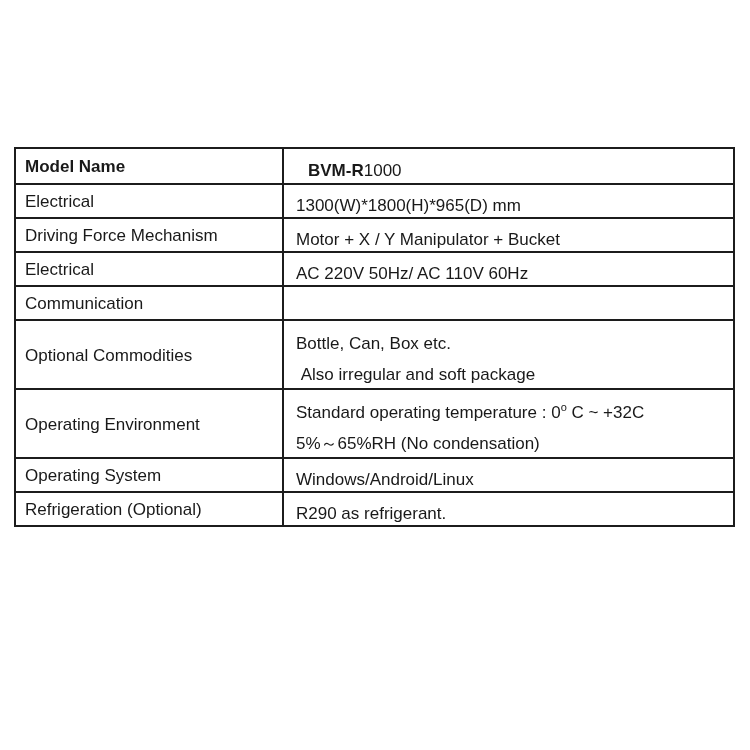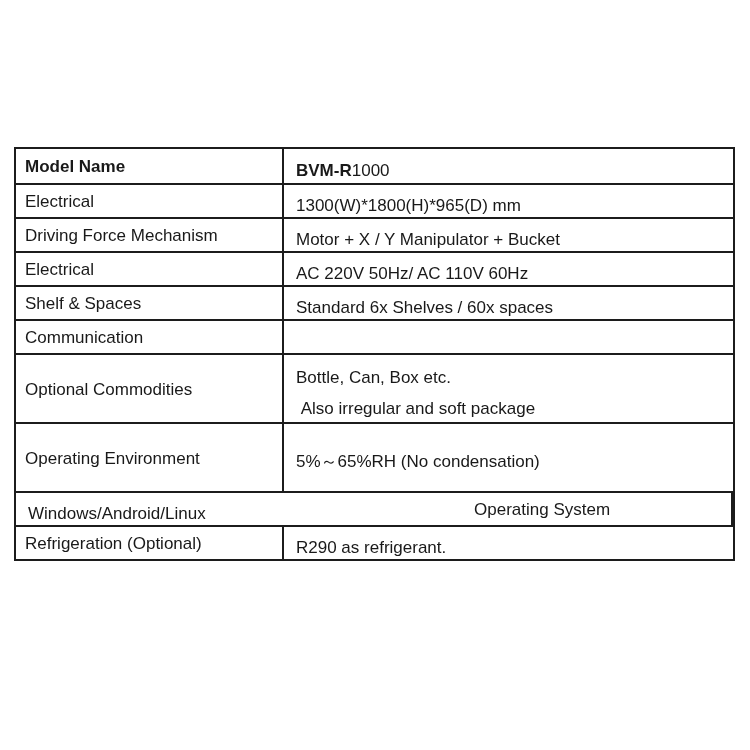--- a/index.html
+++ b/index.html
@@ -16,21 +16,21 @@
     left: 14px; top: 147px;
     width: 721px;
     border: 2px solid #1c1c1c;
     background: #ffffff;
   }
   .spec-row {
     display: flex;
     align-items: stretch;
     border-top: 2px solid #1c1c1c;
   }
-  .spec-row:first-child { border-top: none; }
+  .spec-row:first-child { border-top: none; gap: 12px; }
   .spec-row.h-single { height: 34px; }
   .spec-row.h-double { height: 69px; }
   .cell {
     font-size: 17px;
     line-height: 31px;
     white-space: pre-wrap;
   }
   .cell-label {
     width: 268px;
     flex: 0 0 268px;
@@ -69,36 +69,32 @@
       </div>
       <div class="spec-row h-single">
         <div class="cell cell-label">Driving Force Mechanism</div>
         <div class="cell cell-value"><span class="value-line"><span>Motor + X / Y Manipulator + Bucket</span></span></div>
       </div>
       <div class="spec-row h-single">
         <div class="cell cell-label">Electrical</div>
         <div class="cell cell-value"><span class="value-line"><span>AC 220V 50Hz/ AC 110V 60Hz</span></span></div>
       </div>
       <div class="spec-row h-single">
-        <div class="cell cell-label">Shelf &amp; Spaces</div>
-        <div class="cell cell-value"><span class="value-line"><span>Standard 6x Shelves / 60x spaces</span></span></div>
-      </div>
-      <div class="spec-row h-single">
         <div class="cell cell-label">Communication</div>
       </div>
       <div class="spec-row h-double">
         <div class="cell cell-label">Optional Commodities</div>
         <div class="cell cell-value"><span class="value-line"><span>Bottle, Can, Box etc.</span></span><span class="value-line"><span> Also irregular and soft package</span></span></div>
       </div>
       <div class="spec-row h-double">
         <div class="cell cell-label">Operating Environment</div>
-        <div class="cell cell-value"><span class="value-line"><span>5%～65%RH (No condensation)</span></span></div>
+        <div class="cell cell-value"><span class="value-line"><span>Standard operating temperature : 0</span><sup class="deg">o</sup><span> C ~ +32C</span></span><span class="value-line"><span>5%～65%RH (No condensation)</span></span></div>
       </div>
       <div class="spec-row h-single">
+        <div class="cell cell-label">Operating System</div>
         <div class="cell cell-value"><span class="value-line"><span>Windows/Android/Linux</span></span></div>
-        <div class="cell cell-label">Operating System</div>
       </div>
       <div class="spec-row h-single">
         <div class="cell cell-label">Refrigeration (Optional)</div>
         <div class="cell cell-value"><span class="value-line"><span>R290 as refrigerant.</span></span></div>
       </div>
     </div>
 </div>
 
 </body></html>

